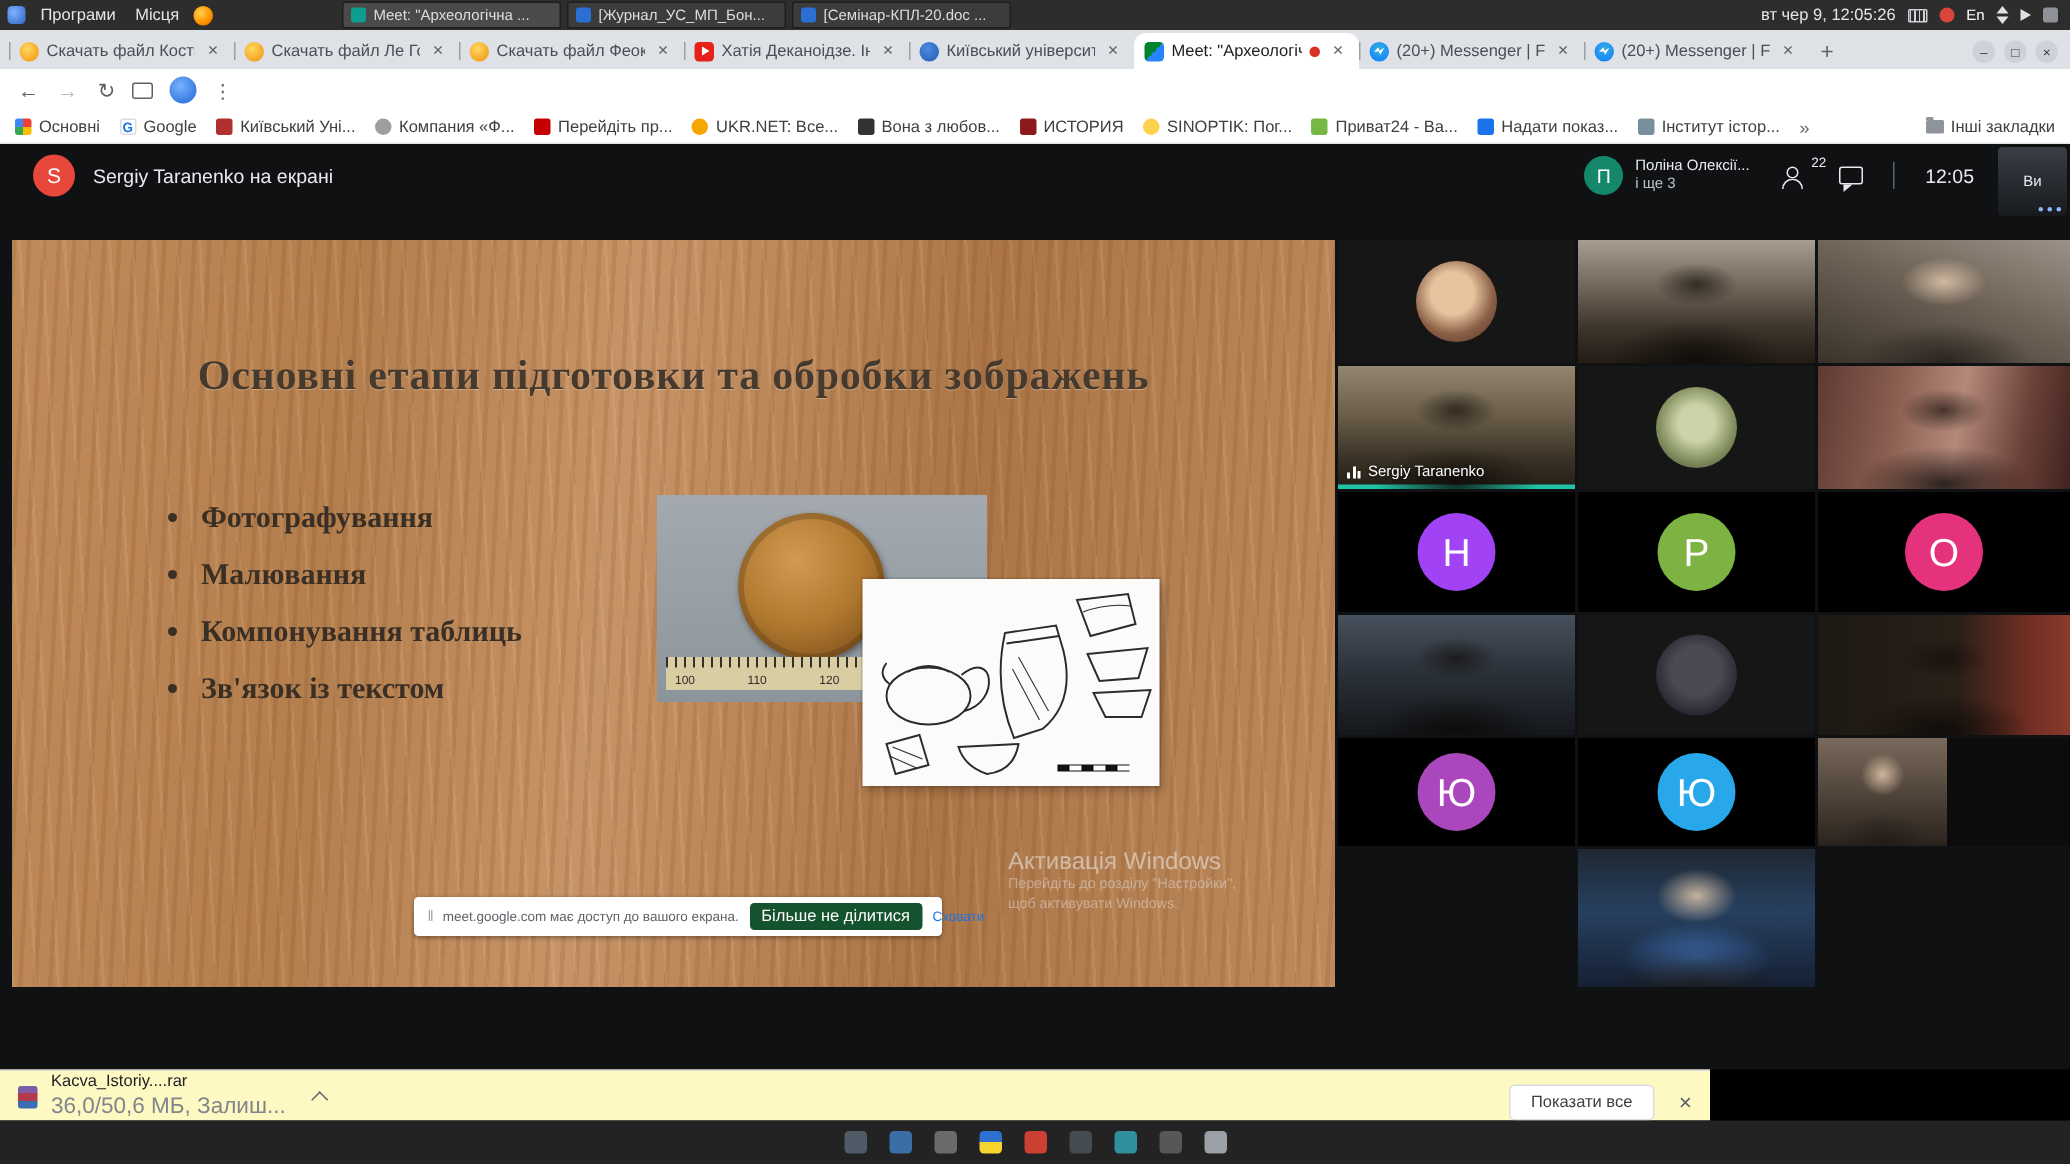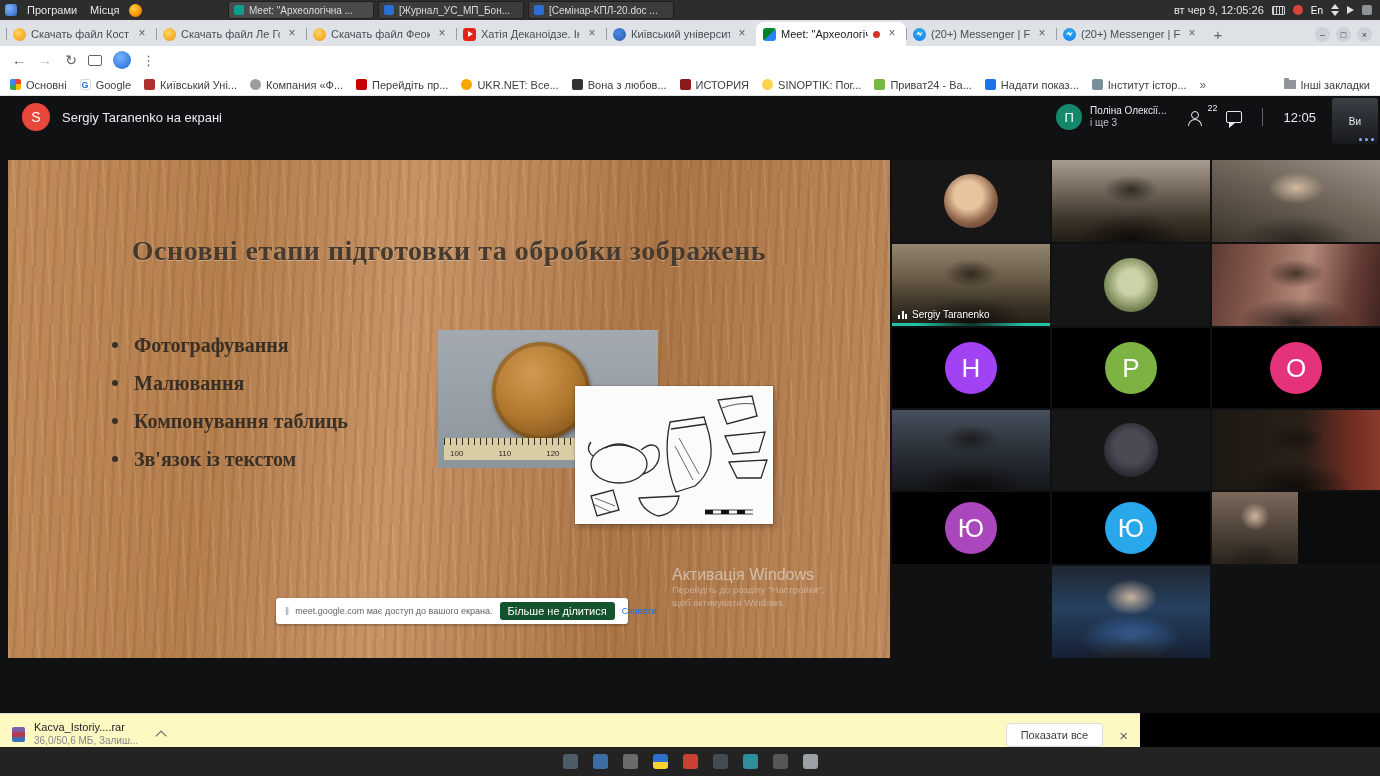--- a/index.html
+++ b/index.html
@@ -186,21 +186,21 @@
   .speaker-label { position:absolute; left:6px; bottom:6px; display:flex; align-items:center; gap:5px; color:#fff; font-size:10px; text-shadow:0 1px 2px rgba(0,0,0,.8); z-index:2; }
   .vol-ic { display:flex; gap:1.5px; align-items:flex-end; }
   .vol-ic i { width:2px; background:#fff; display:block; }
   .vol-ic i:nth-child(1){ height:4px; } .vol-ic i:nth-child(2){ height:8px; } .vol-ic i:nth-child(3){ height:5px; }
 
   
   #download-shelf { position:absolute; left:0; top:713px; width:1140px; height:34px; background:#fef9c3; border-top:1px solid #d7d9db; display:flex; align-items:flex-end; padding:0 12px; }
   .dl-item { display:flex; align-items:center; gap:9px; }
   .dl-icon { width:13px; height:15px; background:linear-gradient(180deg,#7b5ea7 33%, #b23b4b 33% 66%, #3b6fb2 66%); border-radius:2px; flex:0 0 auto; }
   .dl-name { font-size:11px; color:#202124; line-height:1.25; }
-  .dl-status { font-size:10px; color:#80868b; line-height:1.2; }
+  .dl-status { font-size:15px; color:#80868b; line-height:1.2; }
   .dl-caret { width:8px; height:8px; border-top:1.6px solid #5f6368; border-right:1.6px solid #5f6368; transform:rotate(-45deg) translateY(3px); margin-left:8px; }
   .dl-right { margin-left:auto; display:flex; align-items:center; gap:16px; }
   .dl-showall { background:#ffffff; border:1px solid #dadce0; border-radius:4px; color:#3c4043; font-size:11px; padding:5px 14px; font-family:"Liberation Sans", sans-serif; }
   .dl-close { color:#5f6368; font-size:15px; }
 
   
   #taskbar { position:absolute; left:0; top:747px; width:1380px; height:29px; background:#232323; display:flex; align-items:center; justify-content:center; gap:15px; }
   .tb-ic { width:15px; height:15px; border-radius:3px; }
   .tk1 { background:#4f5b66; } .tk2 { background:#3b6ea5; } .tk3 { background:#6b6b6b; }
   .tk-flag { background:linear-gradient(180deg,#2f6fd0 50%, #f6d32d 50%); }

